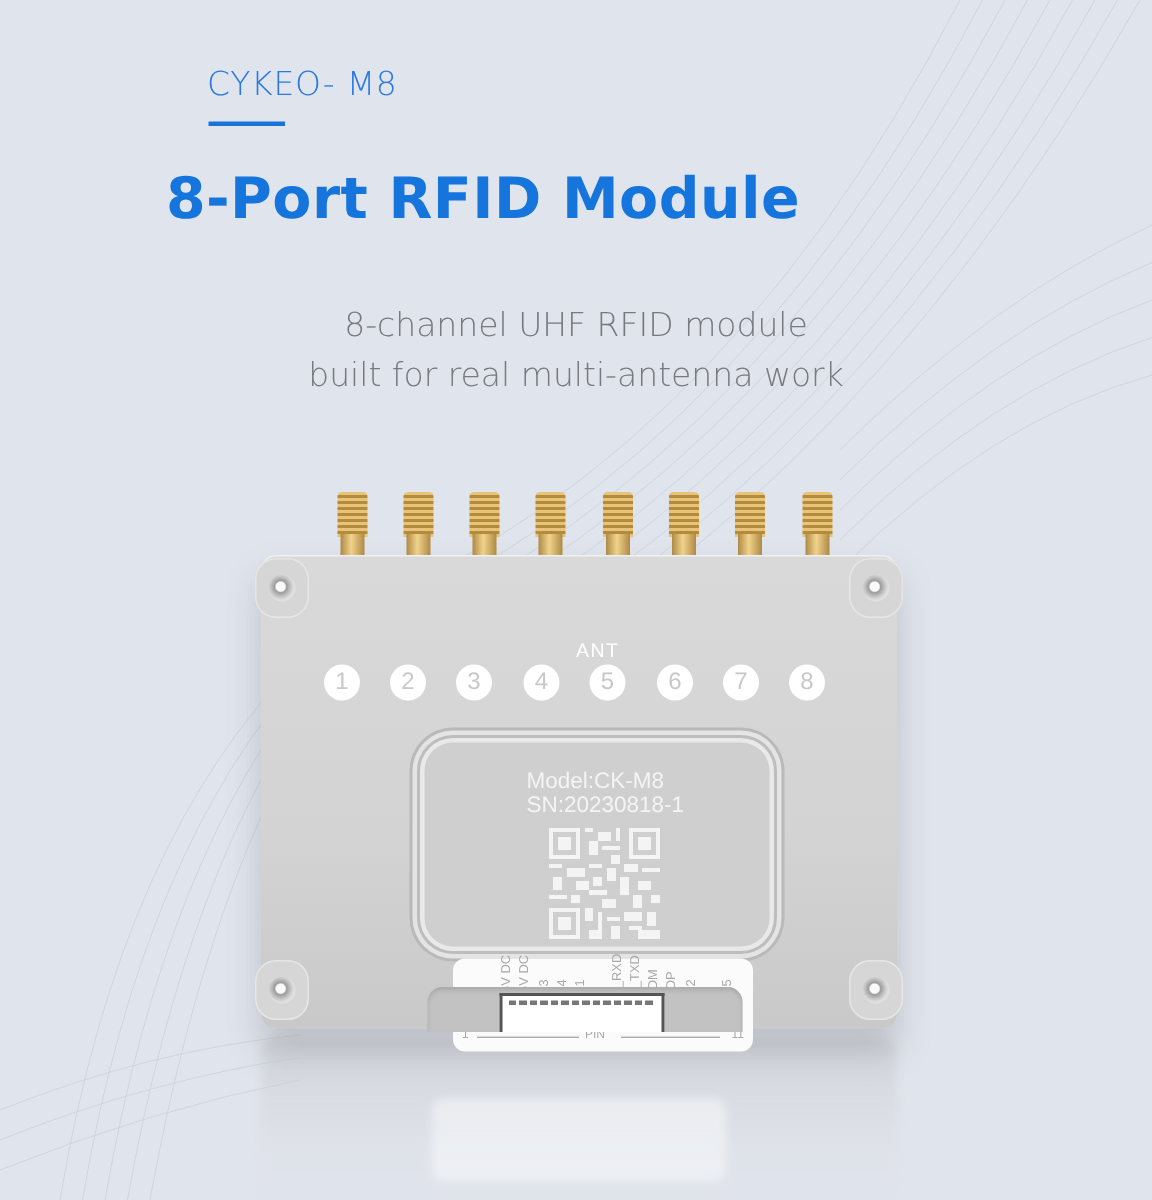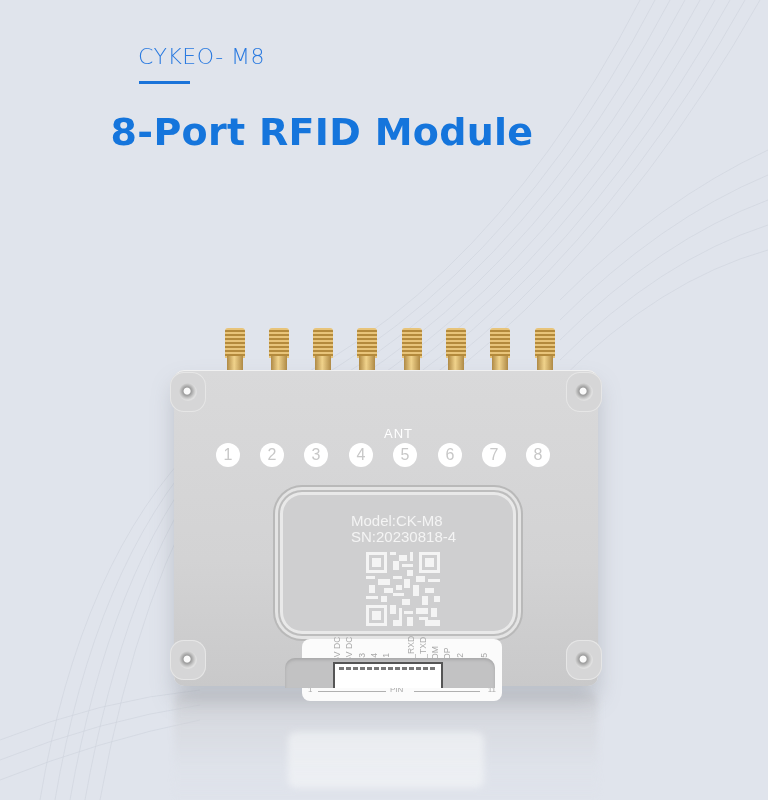--- a/index.html
+++ b/index.html
@@ -143,20 +143,22 @@
     <path d="M 0 780 Q 100 740 200 720"></path>
   </g>
 </svg>
 
 <div class="eyebrow">CYKEO- M8</div>
 <div class="eyebrow-underline"></div>
 
 <h1 class="title">8-Port RFID Module</h1>
 
 <div class="subtitle">
+  <div>8-channel UHF RFID module</div>
+  <div>built for real multi-antenna work</div>
 </div>
 
 <div class="device-wrap">
   <div class="reflection">
       <div class="ghost"></div>
     </div>
 
   <div class="connector" style="left:62px">
       <div class="thread"></div>
       <div class="neck"></div>
@@ -218,21 +220,21 @@
     <div class="port-num" style="left:86px">2</div>
     <div class="port-num" style="left:130px">3</div>
     <div class="port-num" style="left:175px">4</div>
     <div class="port-num" style="left:219px">5</div>
     <div class="port-num" style="left:264px">6</div>
     <div class="port-num" style="left:308px">7</div>
     <div class="port-num" style="left:352px">8</div>
 
     <div class="window">
       <div class="win-text" style="top:22px">Model:CK-M8</div>
-      <div class="win-text" style="top:38px">SN:20230818-4</div>
+      <div class="win-text" style="top:38px">SN:20230818-1</div>
       <svg class="qr" viewBox="0 0 25 25" shape-rendering="crispEdges">
         <g fill="#f4f4f4">
           <rect x="0" y="0" width="7" height="7"></rect>
             <rect x="18" y="0" width="7" height="7"></rect>
             <rect x="0" y="18" width="7" height="7"></rect>
         </g>
         <g fill="#cfcfd0">
           <rect x="1" y="1" width="5" height="5"></rect>
             <rect x="19" y="1" width="5" height="5"></rect>
             <rect x="1" y="19" width="5" height="5"></rect>

